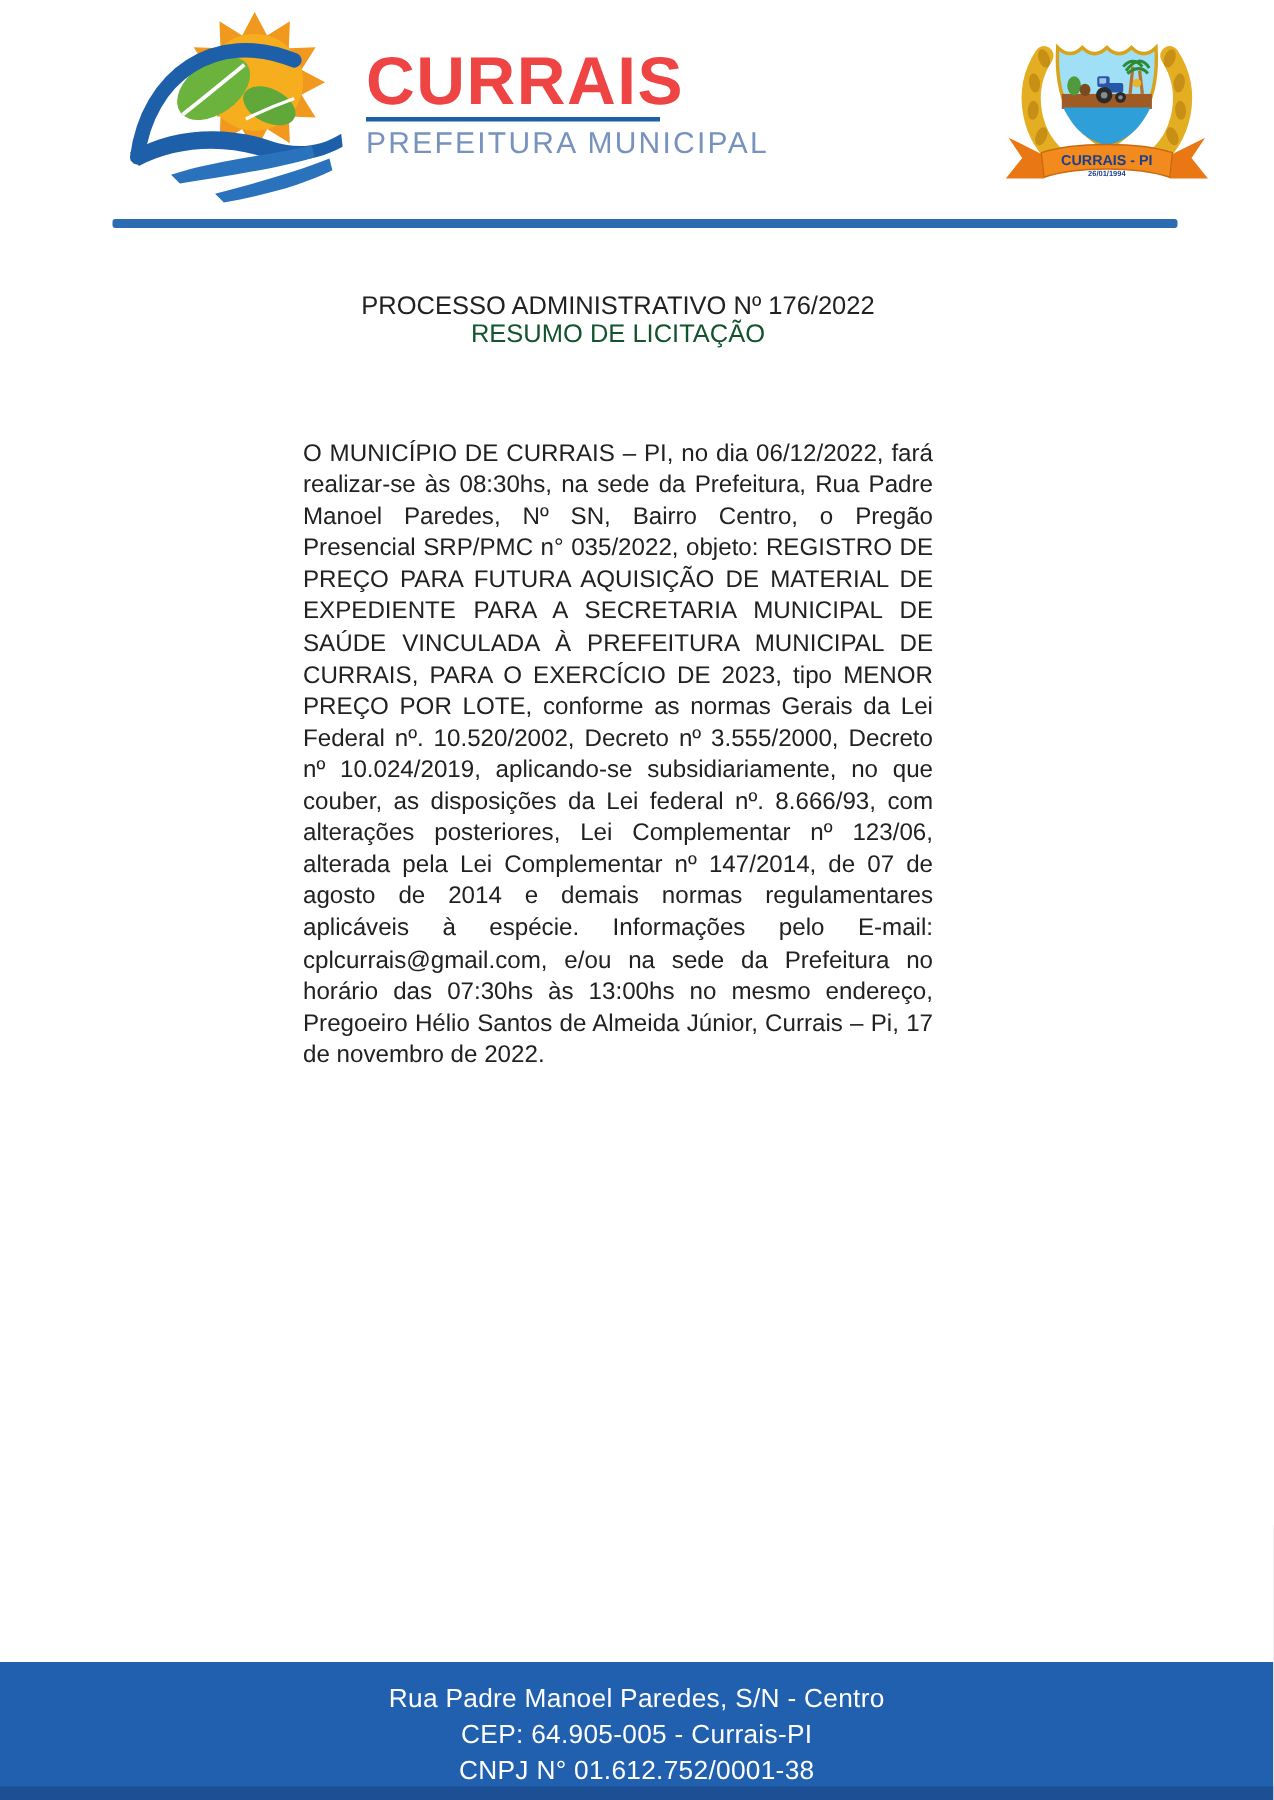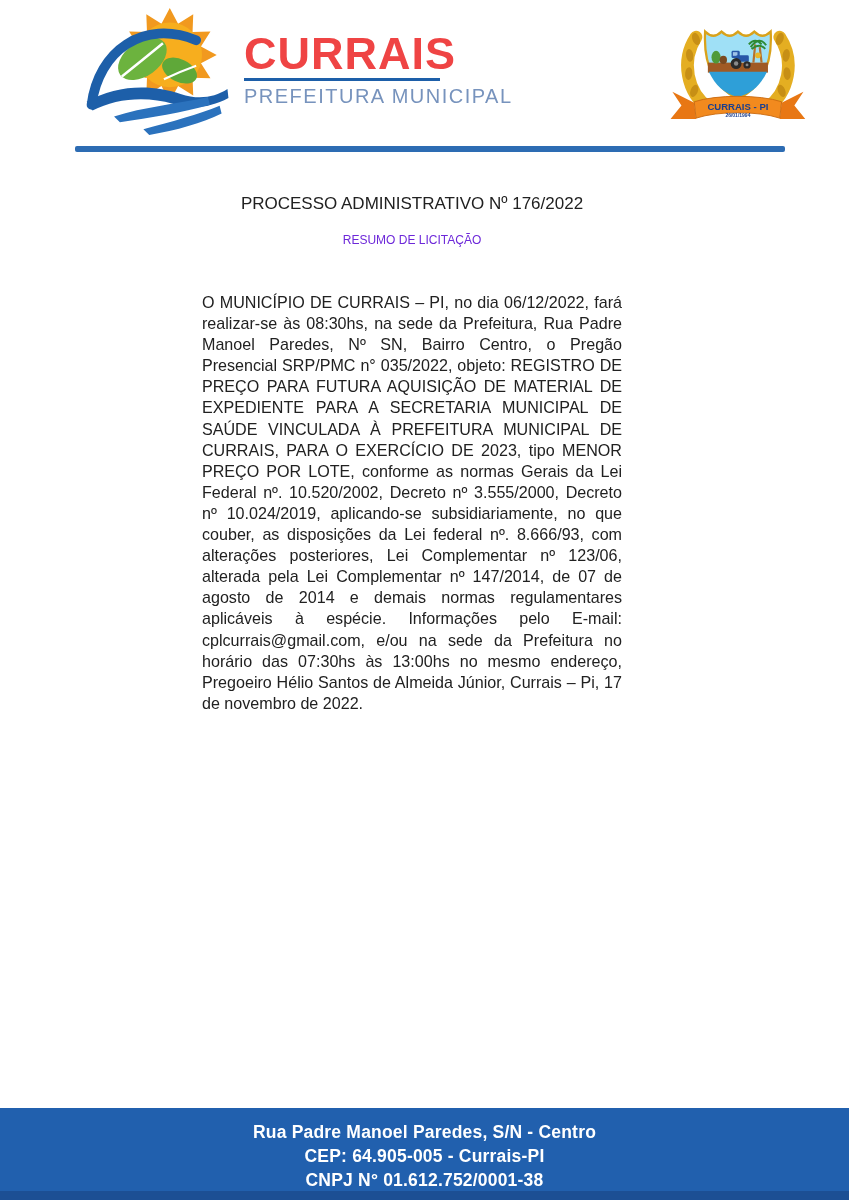--- a/index.html
+++ b/index.html
@@ -35,35 +35,35 @@
   .header-rule{
     position:absolute;top:146px;left:75px;width:710px;height:6px;
     background:#2d6cb3;border-radius:2px;
   }
   
   .doc-titles{
     position:absolute;top:173px;left:202px;width:420px;
     text-align:center;color:#212121;font-size:17px;line-height:22px;margin-top:20px;
   }
   .doc-subtitle{
-    position:absolute;top:233px;left:202px;width:420px;
-    text-align:center;color:#6d28d9;font-size:12px;
+    position:absolute;top:213px;left:202px;width:420px;
+    text-align:center;color:#14532d;font-size:17px;
   }
   .doc-body{
     position:absolute;top:267px;left:202px;width:420px;
     color:#212121;font-size:16.1px;line-height:21.1px;
     text-align:justify;text-justify:inter-word;margin-top:25px;
   }
   
   .footer{
     position:absolute;left:0;top:1108px;width:100%;height:92px;
     background:#2160ae;color:#ffffff;text-align:center;
   }
   .footer-line{
-    margin:0;font-weight:bold;font-size:17.5px;line-height:24px;
+    margin:0;font-weight:normal;font-size:17.5px;line-height:24px;
     letter-spacing:.2px;
   }
   .footer-line:first-child{margin-top:12px;}
   .footer-strip{
     position:absolute;left:0;bottom:0;width:100%;height:9px;
     background:#1c4f94;
   }
 </style>
 </head>
 <body>

